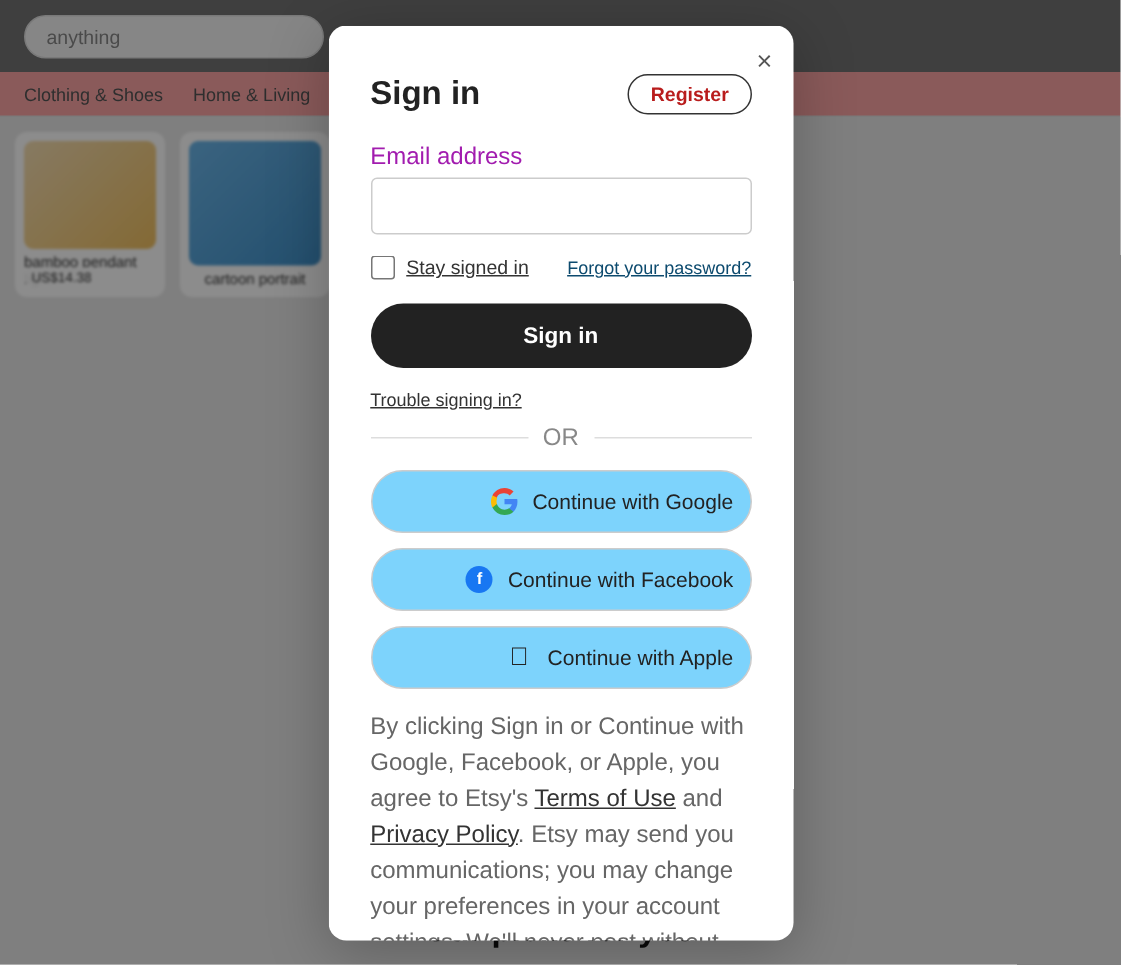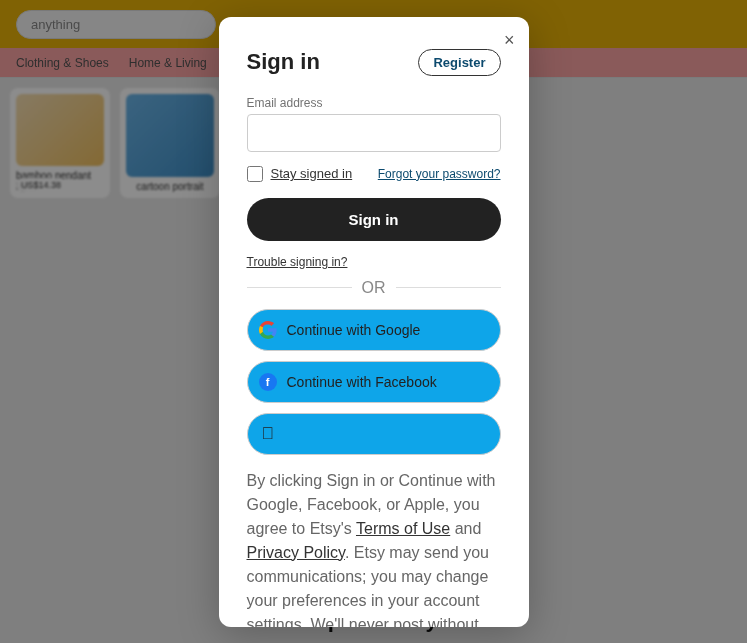--- a/index.html
+++ b/index.html
@@ -18,21 +18,21 @@
       top: 0; left: 0;
       width: 100%; height: 100%;
       background: #e8e8e8;
       z-index: 0;
     }
 
     .bg-top-bar {
       position: absolute;
       top: 0; left: 0; right: 0;
       height: 48px;
-      background: #eab308;
+      background: #737373;
       display: flex;
       align-items: center;
       padding: 0 16px;
       z-index: 1;
     }
 
     .bg-search-box {
       background: #f4f4f4;
       border: 1px solid #ddd;
       border-radius: 20px;
@@ -153,41 +153,41 @@
     }
 
     .register-btn {
       border: 1.5px solid #333;
       border-radius: 20px;
       background: transparent;
       padding: 5px 14px;
       font-size: 13px;
       font-weight: 600;
       cursor: pointer;
-      color: #0c4a6e;
+      color: #b91c1c;
     }
 
     .close-btn {
       position: absolute;
       top: 14px; right: 14px;
       background: none;
       border: none;
       cursor: pointer;
       font-size: 18px;
       color: #555;
       line-height: 1;
     }
 
     .form-group {
       margin-bottom: 14px;
     }
 
     .form-label {
-      font-size: 12px;
-      color: #737373;
+      font-size: 16px;
+      color: #a21caf;
       margin-bottom: 4px;
       display: block;
     }
 
     .form-input {
       width: 100%;
       border: 1.5px solid #ccc;
       border-radius: 4px;
       padding: 10px 12px;
       font-size: 14px;
@@ -265,29 +265,29 @@
 
     .or-text {
       font-size: 16px;
       color: #888;
     }
 
     .social-btn {
       width: 100%;
       display: flex;
       align-items: center;
-      justify-content: flex-start;
+      justify-content: flex-end;
       gap: 10px;
       border: 1.5px solid #ccc;
       border-radius: 24px;
       padding: 11px;
       font-size: 14px;
       font-weight: 500;
       cursor: pointer;
-      background: #0ea5e9;
+      background: #7dd3fc;
       margin-bottom: 10px;
       color: #222;
     }
 
     .social-btn:last-of-type {
       margin-bottom: 14px;
     }
 
     .google-icon {
       width: 18px;
@@ -429,20 +429,21 @@
 
   
   <button class="social-btn">
     <div class="facebook-icon">f</div>
     <span>Continue with Facebook</span>
   </button>
 
   
   <button class="social-btn">
     <div class="apple-icon"></div>
+    <span>Continue with Apple</span>
   </button>
 
   <p class="legal-text">
     <span>By clicking Sign in or Continue with Google, Facebook, or Apple, you agree to Etsy's </span><a>Terms of Use</a><span> and </span><a>Privacy Policy</a><span>. Etsy may send you communications; you may change your preferences in your account settings. We'll never post without your permission.</span>
   </p>
 
 </div>
 
 <div class="bottom-picks">Our picks for you</div>
 

